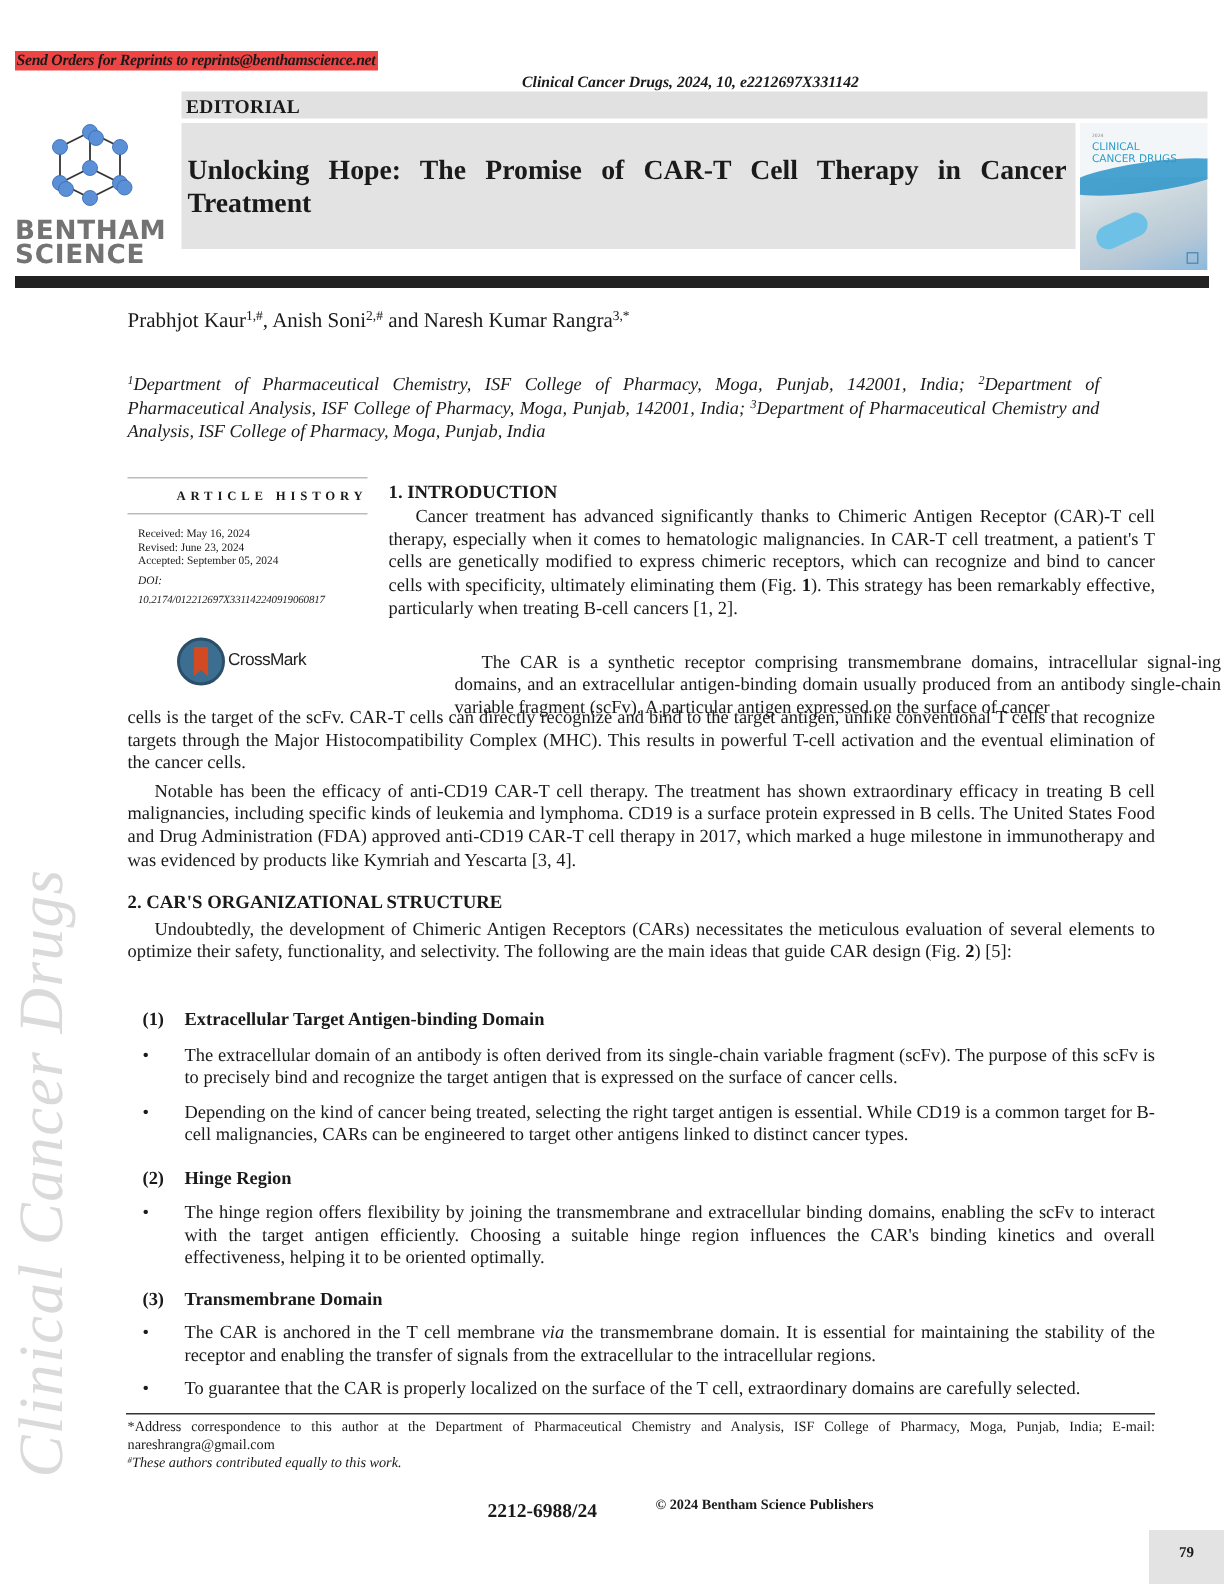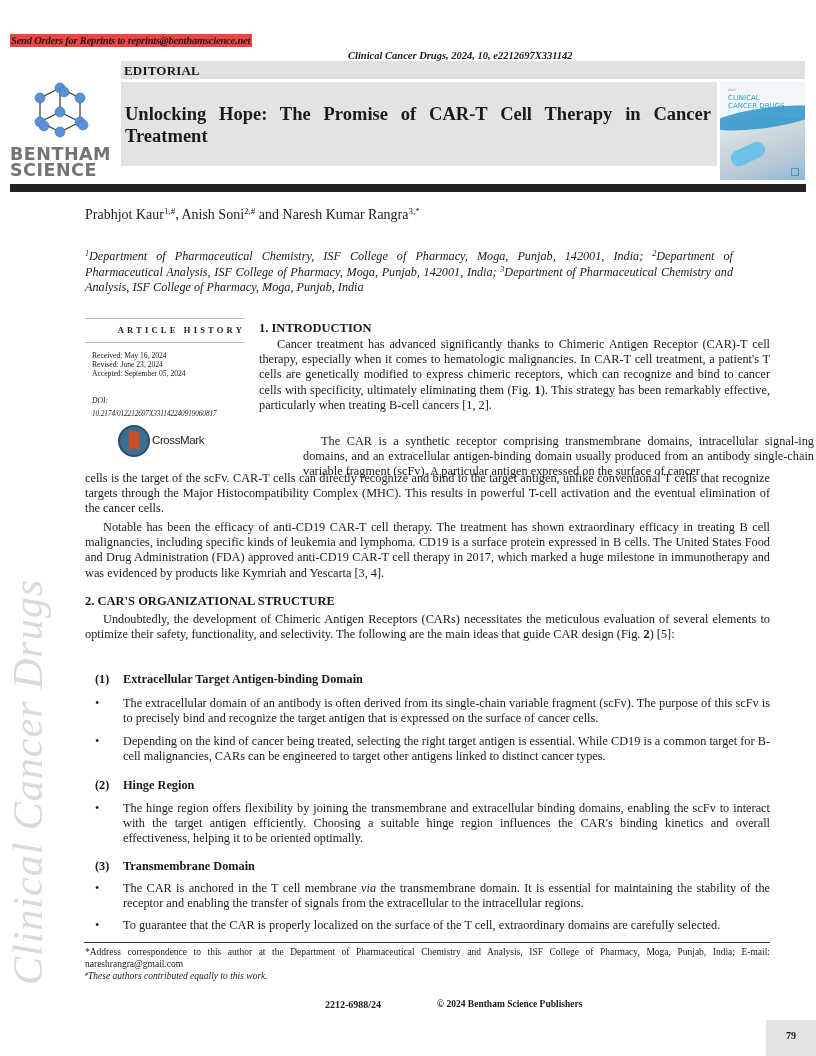--- a/index.html
+++ b/index.html
@@ -32,21 +32,21 @@
   .authors { position: absolute; left: 85px; top: 207px; font-size: 14px; }
   .authors sup { font-size: 9px; vertical-align: 5px; line-height: 0; }
 
   .affil { position: absolute; left: 85px; top: 249px; width: 648px; font-style: italic; font-size: 12.2px; line-height: 15.5px; text-align: justify; }
   .affil sup { font-size: 8px; vertical-align: 4px; line-height: 0; }
 
   .hist-box { position: absolute; left: 85px; top: 318px; width: 160px; }
   .hist-line { height: 1px; background: #bbb; }
   .hist-title { text-align: right; font-size: 8.5px; font-weight: bold; letter-spacing: 3.2px; padding: 6px 0 7px; }
   .hist-dates { margin-top: 8px; font-size: 7.6px; line-height: 9px; padding-left: 7px; }
-  .hist-doi-label { margin-top: 18px; font-size: 7.6px; font-style: italic; padding-left: 7px; }
+  .hist-doi-label { margin-top: 4px; font-size: 7.6px; font-style: italic; padding-left: 7px; }
   .hist-doi { margin-top: 4px; font-size: 7.3px; font-style: italic; padding-left: 7px; letter-spacing: -0.1px; }
   .crossmark { position: absolute; left: 118px; top: 425px; width: 90px; height: 34px; }
   .crossmark .cm-icon { position: absolute; left: 0; top: 0; width: 32px; height: 32px; border-radius: 50%; background: #3c6e91; border: 2px solid #2b4e69; }
   .crossmark .cm-icon::before { content: ""; position: absolute; left: 9px; top: 4px; width: 10px; height: 20px; background: #d24a22; border-radius: 2px 2px 0 0; clip-path: polygon(0 0,100% 0,100% 100%,50% 78%,0 100%); }
   .crossmark .cm-text { position: absolute; left: 34px; top: 9px; font-size: 11.5px; font-family: "Liberation Sans", sans-serif; letter-spacing: -0.4px; color: #222; }
 
   .body-text { position: absolute; font-size: 12.3px; line-height: 15.2px; text-align: justify; }
   .h2 { position: absolute; font-weight: bold; font-size: 12.5px; }
   .indent { text-indent: 18px; }
 
@@ -54,21 +54,21 @@
   .list-head .num { display: inline-block; width: 28px; }
   .bullet { position: absolute; left: 95px; width: 675px; font-size: 12.3px; line-height: 15.2px; text-align: justify; }
   .bullet .dot { position: absolute; left: 0; top: 0; }
   .bullet .txt { display: block; margin-left: 28px; }
 
   .fn-rule { position: absolute; left: 84px; top: 942px; width: 686px; height: 1px; background: #333; }
   .footnote { position: absolute; left: 85px; top: 946px; width: 685px; font-size: 9.5px; line-height: 12px; text-align: justify; }
   .footnote sup { font-size: 6px; vertical-align: 3px; line-height: 0; }
   .footnote .it { font-style: italic; }
 
-  .issn { position: absolute; left: 325px; top: 999px; font-weight: bold; font-size: 10px; text-align: right; }
+  .issn { position: absolute; left: 325px; top: 999px; font-weight: bold; font-size: 13px; text-align: right; }
   .copy { position: absolute; left: 437px; top: 999px; font-weight: bold; font-size: 9.5px; }
 
   .pageno { position: absolute; left: 766px; top: 1020px; width: 50px; height: 36px; background: #e3e3e3; }
   .pageno span { position: absolute; left: 20px; top: 10px; font-weight: bold; font-size: 10px; }
 
   .side-watermark { position: absolute; left: 4px; top: 985px; transform-origin: left top; transform: rotate(-90deg); font-family: "Liberation Serif", serif; font-style: italic; font-size: 42px; color: #dadada; white-space: nowrap; letter-spacing: 1px; }
 </style>
 </head>
 <body>
 

